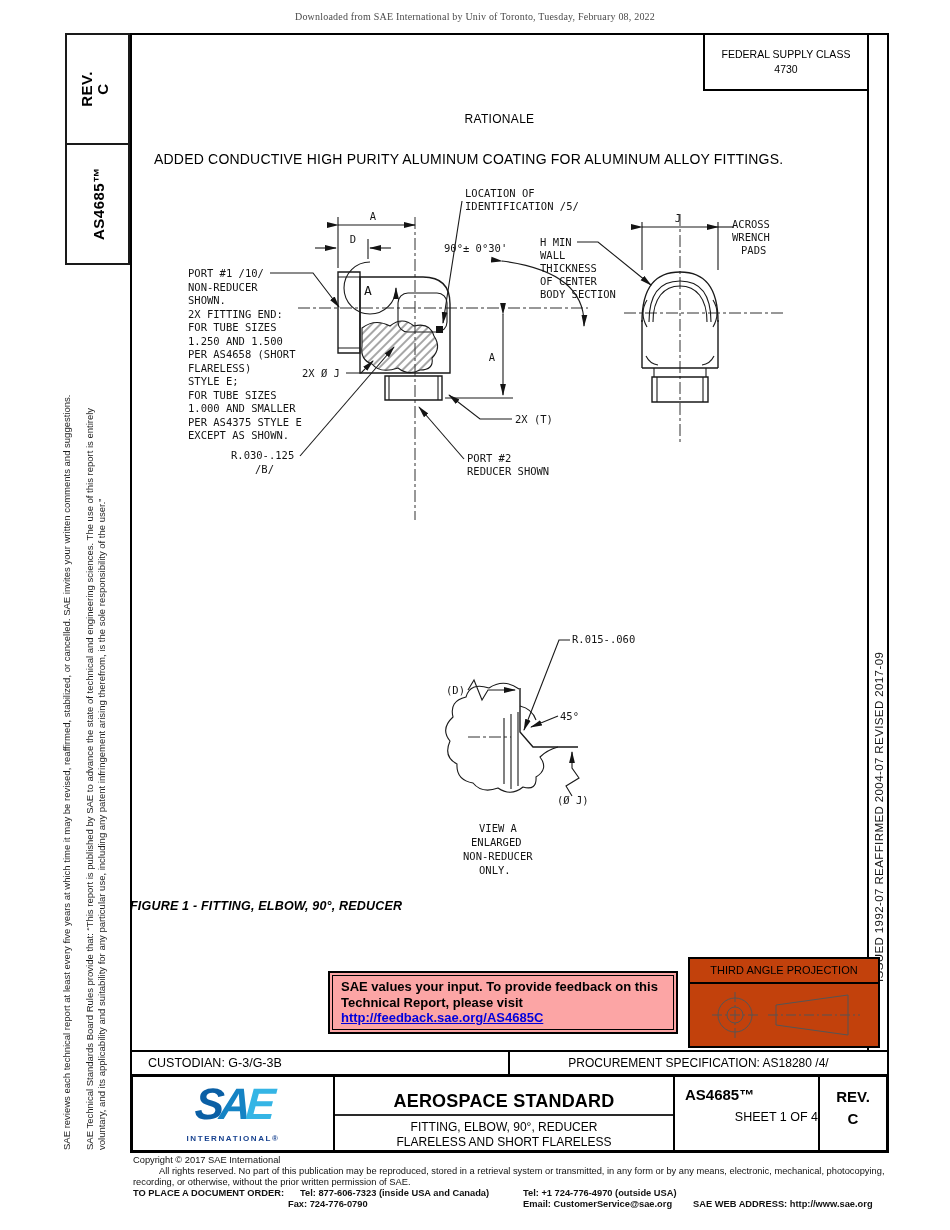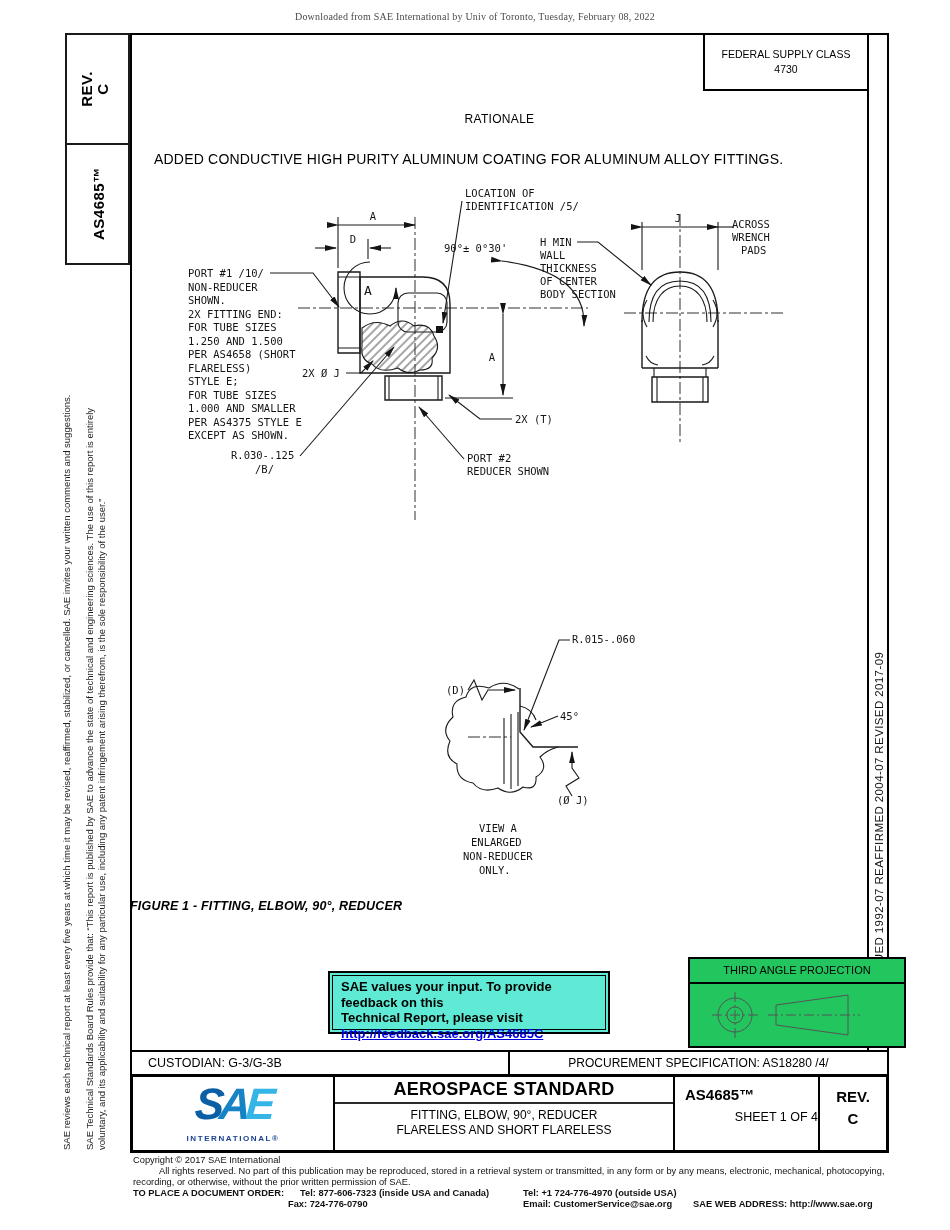--- a/index.html
+++ b/index.html
@@ -25,35 +25,35 @@
   .rationale-text { left:154px; top:151px; font-size:14px; letter-spacing:.2px; }
   
   svg text.dt { font-family:"DejaVu Sans Mono", monospace; font-size:10.5px; fill:#141414; }
   svg text.dtb { font-family:"DejaVu Sans Mono", monospace; font-size:13px; fill:#141414; }
   .dl { stroke:#1a1a1a; stroke-width:1.1; fill:none; }
   .bl { stroke:#1a1a1a; stroke-width:1.4; fill:none; }
   .cl { stroke:#1a1a1a; stroke-width:.9; fill:none; stroke-dasharray:12 3 3 3; }
   .figcap { left:130px; top:899px; width:739px; font-size:12.5px;
             font-weight:bold; font-style:italic; letter-spacing:.2px; }
   
-  .fb { left:328px; top:971px; width:282px; height:63px; border:2px solid #000; padding:2px; background:#5eead4; }
+  .fb { left:328px; top:971px; width:350px; height:63px; border:2px solid #000; padding:2px; background:#fca5a5; }
   .fb-in { border:1px solid #000; height:100%; padding:3px 8px; font-size:13px; font-weight:bold; line-height:15.5px; }
   .fb-link { color:#0000dd; text-decoration:underline; cursor:pointer; }
   
-  .proj { left:688px; top:957px; width:218px; height:91px; border:2px solid #000; background:#22c55e; }
+  .proj { left:688px; top:957px; width:192px; height:91px; border:2px solid #000; background:#c2410c; }
   .proj-head { border-bottom:2px solid #000; height:25px; line-height:23px; text-align:center; font-size:11px; }
   
   .cust { left:130px; top:1050px; width:759px; height:27px; border:2px solid #000; display:flex; background:#fff; }
   .cust-c1 { width:378px; border-right:2px solid #000; padding-left:16px; line-height:23px; font-size:12.5px; }
   .cust-c2 { flex:1; text-align:center; line-height:23px; font-size:12px; }
   
   .tb { left:130px; top:1074px; width:759px; height:79px; border:3px solid #000; display:flex; background:#fff; }
   .tb-logo { width:200px; display:flex; flex-direction:column; align-items:center; justify-content:center; }
   .tb-title { width:342px; border-left:2px solid #000; border-right:2px solid #000; text-align:center; }
-  .tb-kind { font-size:18px; font-weight:bold; letter-spacing:.2px; padding-top:2px; }
+  .tb-kind { font-size:18px; font-weight:bold; letter-spacing:.2px; padding-top:14px; }
   .tb-rule { border-bottom:2px solid #2a2a2a; margin:2px 0 4px 0; }
   .tb-sub { font-size:12px; line-height:15px; }
   .tb-num { width:145px; border-right:2px solid #000; padding:9px 0 0 10px; }
   .tb-num .n1 { font-size:15px; font-weight:bold; }
   .tb-num .n2 { font-size:12.5px; margin-top:7px;text-align:right; }
   .tb-rev { flex:1; text-align:center; padding-top:9px; font-size:15px; font-weight:bold; line-height:22px; }
   .logo-sae { font-size:44px; font-weight:900; font-style:italic; letter-spacing:-5px; line-height:40px;
               transform:skewX(-4deg); font-family:"Liberation Sans", sans-serif; }
   .logo-sub { font-size:8px; font-weight:bold; color:#16418f; letter-spacing:1.6px; margin-top:10px; }
   

